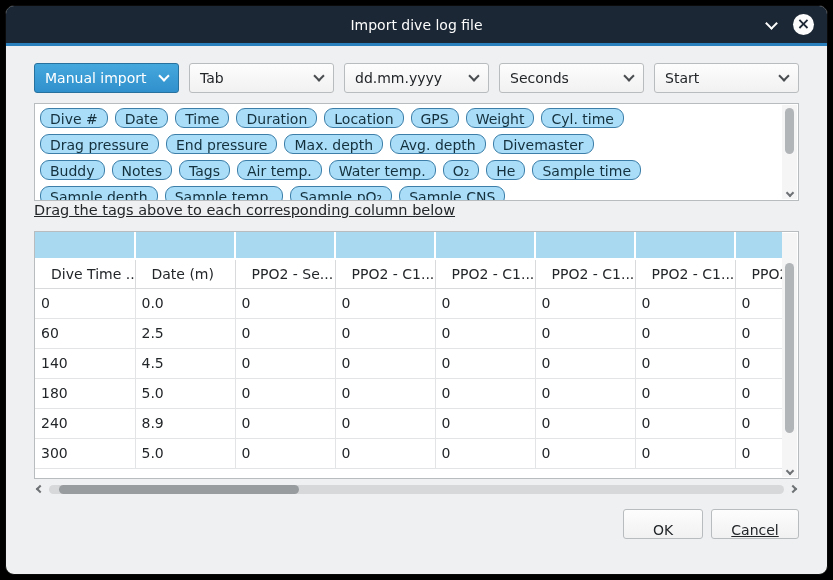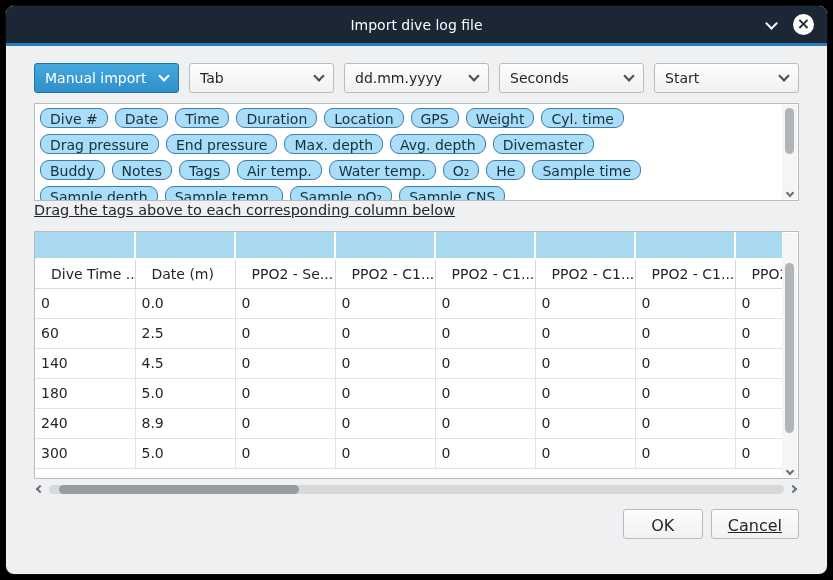--- a/index.html
+++ b/index.html
@@ -113,22 +113,22 @@
   .harrow .chev{width:6px;height:6px;border-width:2px;}
   .harrow.left .chev{transform:rotate(135deg);margin-left:3px;}
   .harrow.right .chev{transform:rotate(-45deg);margin-right:3px;}
   .htrack{flex:1;height:9px;border-radius:5px;background:#d6d8d9;position:relative;}
   .hthumb{position:absolute;left:10px;width:240px;top:0;bottom:0;border-radius:5px;background:#999c9f;cursor:grab;}
 
   
   .footer{margin-top:12px;display:flex;justify-content:flex-end;gap:8px;}
   .btn{
     min-width:80px;height:30px;background:linear-gradient(#fdfdfd,#f1f1f2);
-    border:1px solid #b9bcbe;border-radius:3px;font-size:16px;color:#232629;
-    font-family:inherit;cursor:pointer;padding:6px 16px;
+    border:1px solid #b9bcbe;border-radius:3px;font-size:14px;color:#232629;
+    font-family:inherit;cursor:pointer;padding:12px 16px;
   }
   .btn.cancel{min-width:88px;text-decoration:underline;}
 </style>
 </head>
 <body>
 
 <div class="window">
   <div class="titlebar">
     <div class="title">Import dive log file</div>
     <div class="titlebar-buttons">

